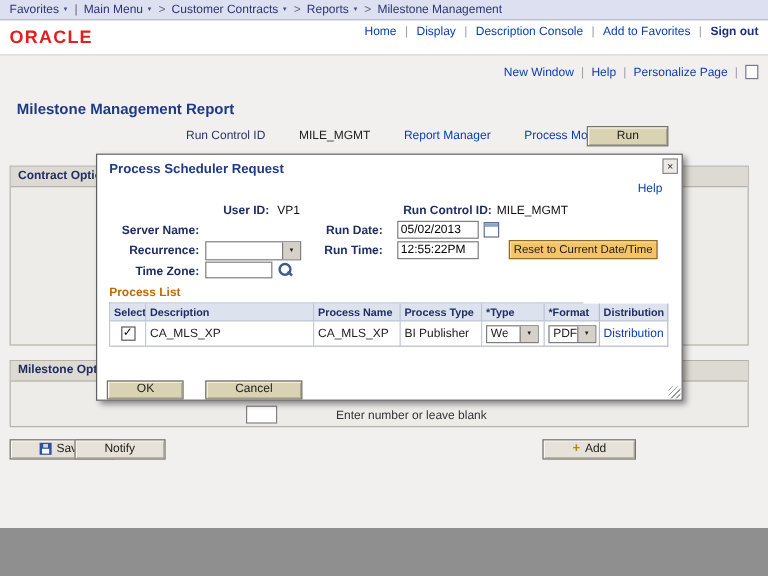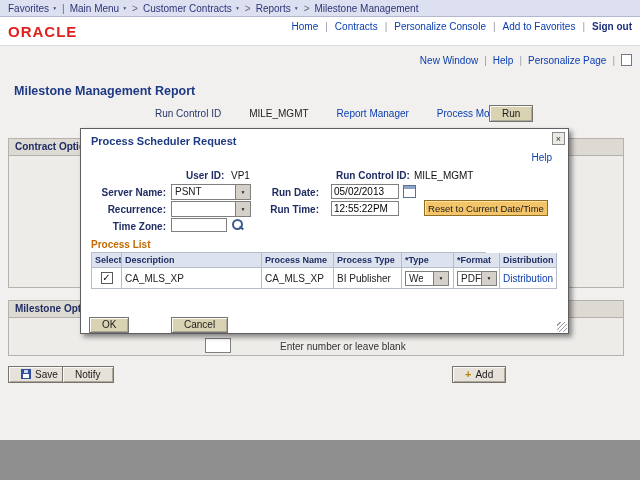--- a/index.html
+++ b/index.html
@@ -21,21 +21,21 @@
   .sep{color:#99a;}
   .signout{color:#1d2f7c;font-weight:bold;cursor:pointer;}
 
   
   .content{position:absolute;left:0;top:46px;width:640px;height:394px;background:#f2f0ee;}
   .pagebar{position:absolute;right:8px;top:8px;display:flex;gap:6px;align-items:center;white-space:nowrap;}
   .pgicon{width:11px;height:12px;background:#fff;border:1px solid #778;display:inline-block;}
   .page-title{position:absolute;left:14px;top:38px;font-size:12.5px;font-weight:bold;color:#1e3a85;}
   .runrow{position:absolute;left:155px;top:62px;display:flex;gap:28px;align-items:center;white-space:nowrap;}
   .navy{color:#27356b;}
-  .btn{display:inline-flex;align-items:center;gap:4px;background:#e6e2d9;border:1px solid #75756d;box-shadow:inset 1px 1px 0 #fbfaf7,inset -1px -1px 0 #aaa69a;padding:1px 12px 2px;font-size:10px;color:#1b1b1b;cursor:pointer;white-space:nowrap;}
+  .btn{display:inline-flex;align-items:center;gap:4px;background:#e6e2d9;border:1px solid #75756d;box-shadow:inset 1px 1px 0 #fbfaf7,inset -1px -1px 0 #aaa69a;padding:1px 24px 2px;font-size:10px;color:#1b1b1b;cursor:pointer;white-space:nowrap;}
   .btn-tan{background:#d9d2b3;}
   .run-button{position:absolute;left:489px;top:59px;height:17px;}
   .gbox{position:absolute;border:1px solid #b6b2ab;background:#eeece9;}
   .gbox-head{height:17px;background:#ddd9d3;border-bottom:1px solid #b6b2ab;color:#1f2d63;font-weight:bold;padding:2px 6px;white-space:nowrap;overflow:hidden;}
   .contract-box{left:8px;top:92px;width:616px;height:150px;}
   .milestone-box{left:8px;top:254px;width:616px;height:56px;}
   .days-label{position:absolute;left:85px;top:295px;color:#27356b;}
   .days-input{position:absolute;left:205px;top:292px;width:26px;height:15px;}
   .days-hint{position:absolute;left:280px;top:295px;color:#333;}
   .toolbar-save{position:absolute;left:8px;top:320px;height:17px;}
@@ -113,23 +113,23 @@
     <span class="bc-item">
       <span>Milestone Management</span>
     </span>
   </div>
 
   <div class="headerband">
     <div class="oracle">ORACLE</div>
     <div class="util-links">
       <span class="link">Home</span>
       <span class="sep">|</span>
-      <span class="link">Contracts</span>
-      <span class="sep">|</span>
-      <span class="link">Personalize Console</span>
+      <span class="link">Display</span>
+      <span class="sep">|</span>
+      <span class="link">Description Console</span>
       <span class="sep">|</span>
       <span class="link">Add to Favorites</span>
       <span class="sep">|</span>
       <span class="signout">Sign out</span>
     </div>
   </div>
 
   <div class="content">
 
     <div class="pagebar">
@@ -180,24 +180,20 @@
     <div class="modal-title">Process Scheduler Request</div>
     <div class="modal-close">×</div>
     <span class="link modal-help">Help</span>
 
     <span class="flabel" style="left:105px;top:41px;">User ID:</span>
     <span class="fval" style="left:150px;top:41px;">VP1</span>
     <span class="flabel" style="left:255px;top:41px;">Run Control ID:</span>
     <span class="fval" style="left:333px;top:41px;">MILE_MGMT</span>
 
     <span class="flabel lbl-col" style="top:58px;">Server Name:</span>
-    <div class="dd dd-server">
-      <span class="dd-val">PSNT</span>
-      <span class="dd-btn">▼</span>
-    </div>
     <span class="flabel lbl-mid" style="top:58px;">Run Date:</span>
     <input class="input in-rundate" value="05/02/2013" style="">
     <span class="cal-icon"></span>
 
     <span class="flabel lbl-col" style="top:75px;">Recurrence:</span>
     <div class="dd dd-recur">
       <span class="dd-val"></span>
       <span class="dd-btn">▼</span>
     </div>
     <span class="flabel lbl-mid" style="top:75px;">Run Time:</span>

